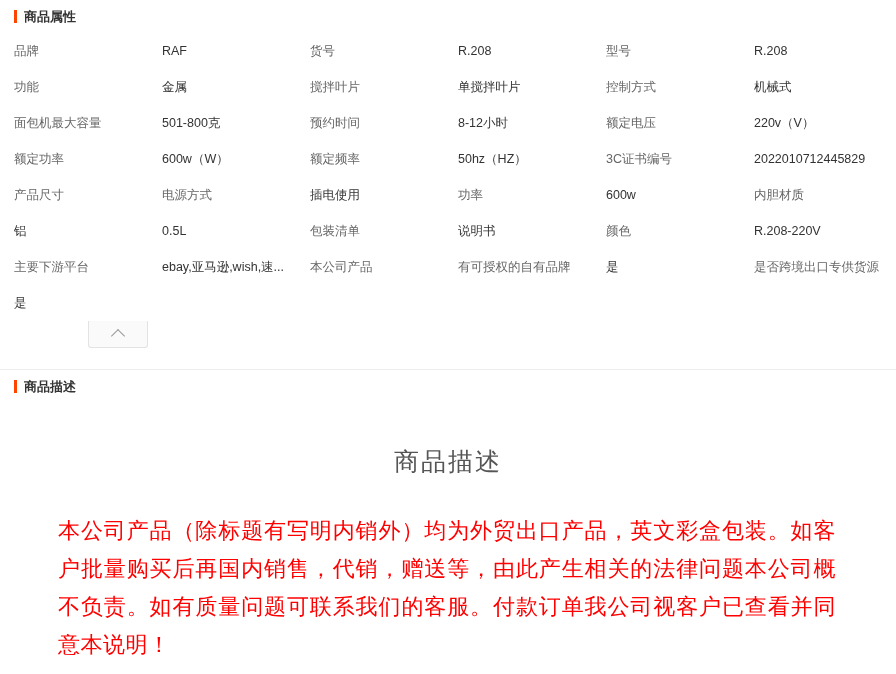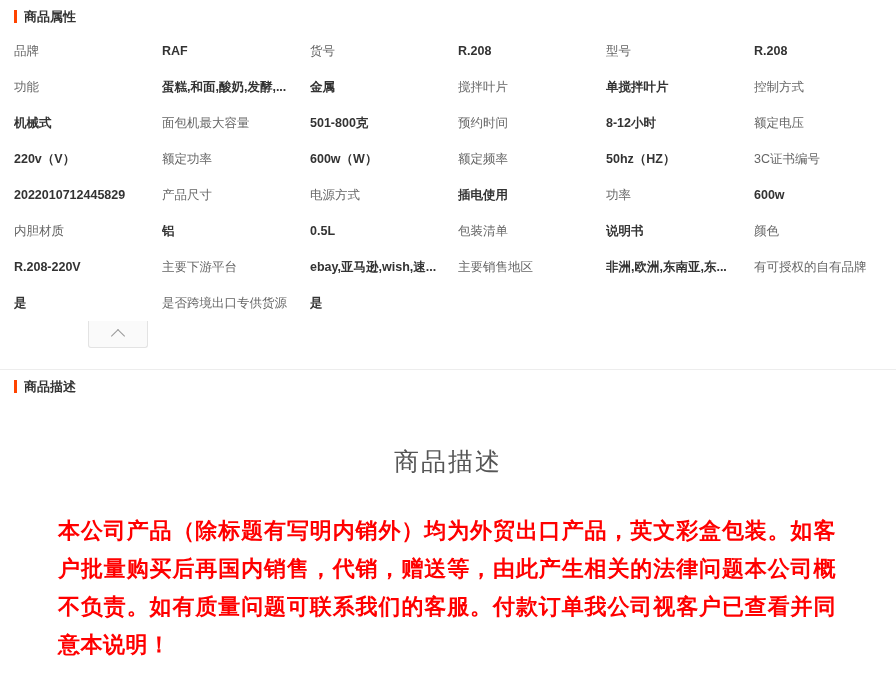--- a/index.html
+++ b/index.html
@@ -56,21 +56,20 @@
     overflow: hidden;
     text-overflow: ellipsis;
     padding-right: 6px;
     box-sizing: border-box;
   }
   .attr-key {
     color: #666666;
   }
   .attr-val {
     color: #333333;
-    font-weight: bold;
   }
 
   
   .collapse-row {
     height: 42px;
     position: relative;
     margin: 0 12px 0 14px;
   }
   .collapse-btn {
     position: absolute;
@@ -110,21 +109,21 @@
     text-align: center;
     font-size: 25px;
     color: #555555;
     font-family: "Liberation Serif", serif;
     margin: 42px 0 34px 0;
     letter-spacing: 2px;
   }
   .desc-body {
     color: #ff0000;
     font-size: 22px;
-    font-weight: bold;
+    font-weight: normal;
     line-height: 38px;
     text-align: justify;
     padding: 0 46px 0 44px;
     letter-spacing: 0.5px;
   }
 </style>
 </head>
 <body>
 
 <div class="section-header">
@@ -135,21 +134,20 @@
 <div class="attr-panel">
   <div class="attr-grid">
     <div class="attr-key">品牌</div>
     <div class="attr-val">RAF</div>
     <div class="attr-key">货号</div>
     <div class="attr-val">R.208</div>
     <div class="attr-key">型号</div>
     <div class="attr-val">R.208</div>
 
     <div class="attr-key">功能</div>
-    <div class="attr-val">蛋糕,和面,酸奶,发酵,...</div>
     <div class="attr-val">金属</div>
     <div class="attr-key">搅拌叶片</div>
     <div class="attr-val">单搅拌叶片</div>
 
     <div class="attr-key">控制方式</div>
     <div class="attr-val">机械式</div>
     <div class="attr-key">面包机最大容量</div>
     <div class="attr-val">501-800克</div>
     <div class="attr-key">预约时间</div>
     <div class="attr-val">8-12小时</div>
@@ -173,22 +171,21 @@
     <div class="attr-val">铝</div>
     <div class="attr-val">0.5L</div>
 
     <div class="attr-key">包装清单</div>
     <div class="attr-val">说明书</div>
     <div class="attr-key">颜色</div>
     <div class="attr-val">R.208-220V</div>
     <div class="attr-key">主要下游平台</div>
     <div class="attr-val">ebay,亚马逊,wish,速...</div>
 
-    <div class="attr-key">主要销售地区</div>
-    <div class="attr-val">非洲,欧洲,东南亚,东...</div>
+    <div class="attr-key">本公司产品</div>
     <div class="attr-key">有可授权的自有品牌</div>
     <div class="attr-val">是</div>
     <div class="attr-key">是否跨境出口专供货源</div>
     <div class="attr-val">是</div>
   </div>
 </div>
 
 <div class="collapse-row">
   <div class="collapse-btn">
     <span class="chev"></span>

